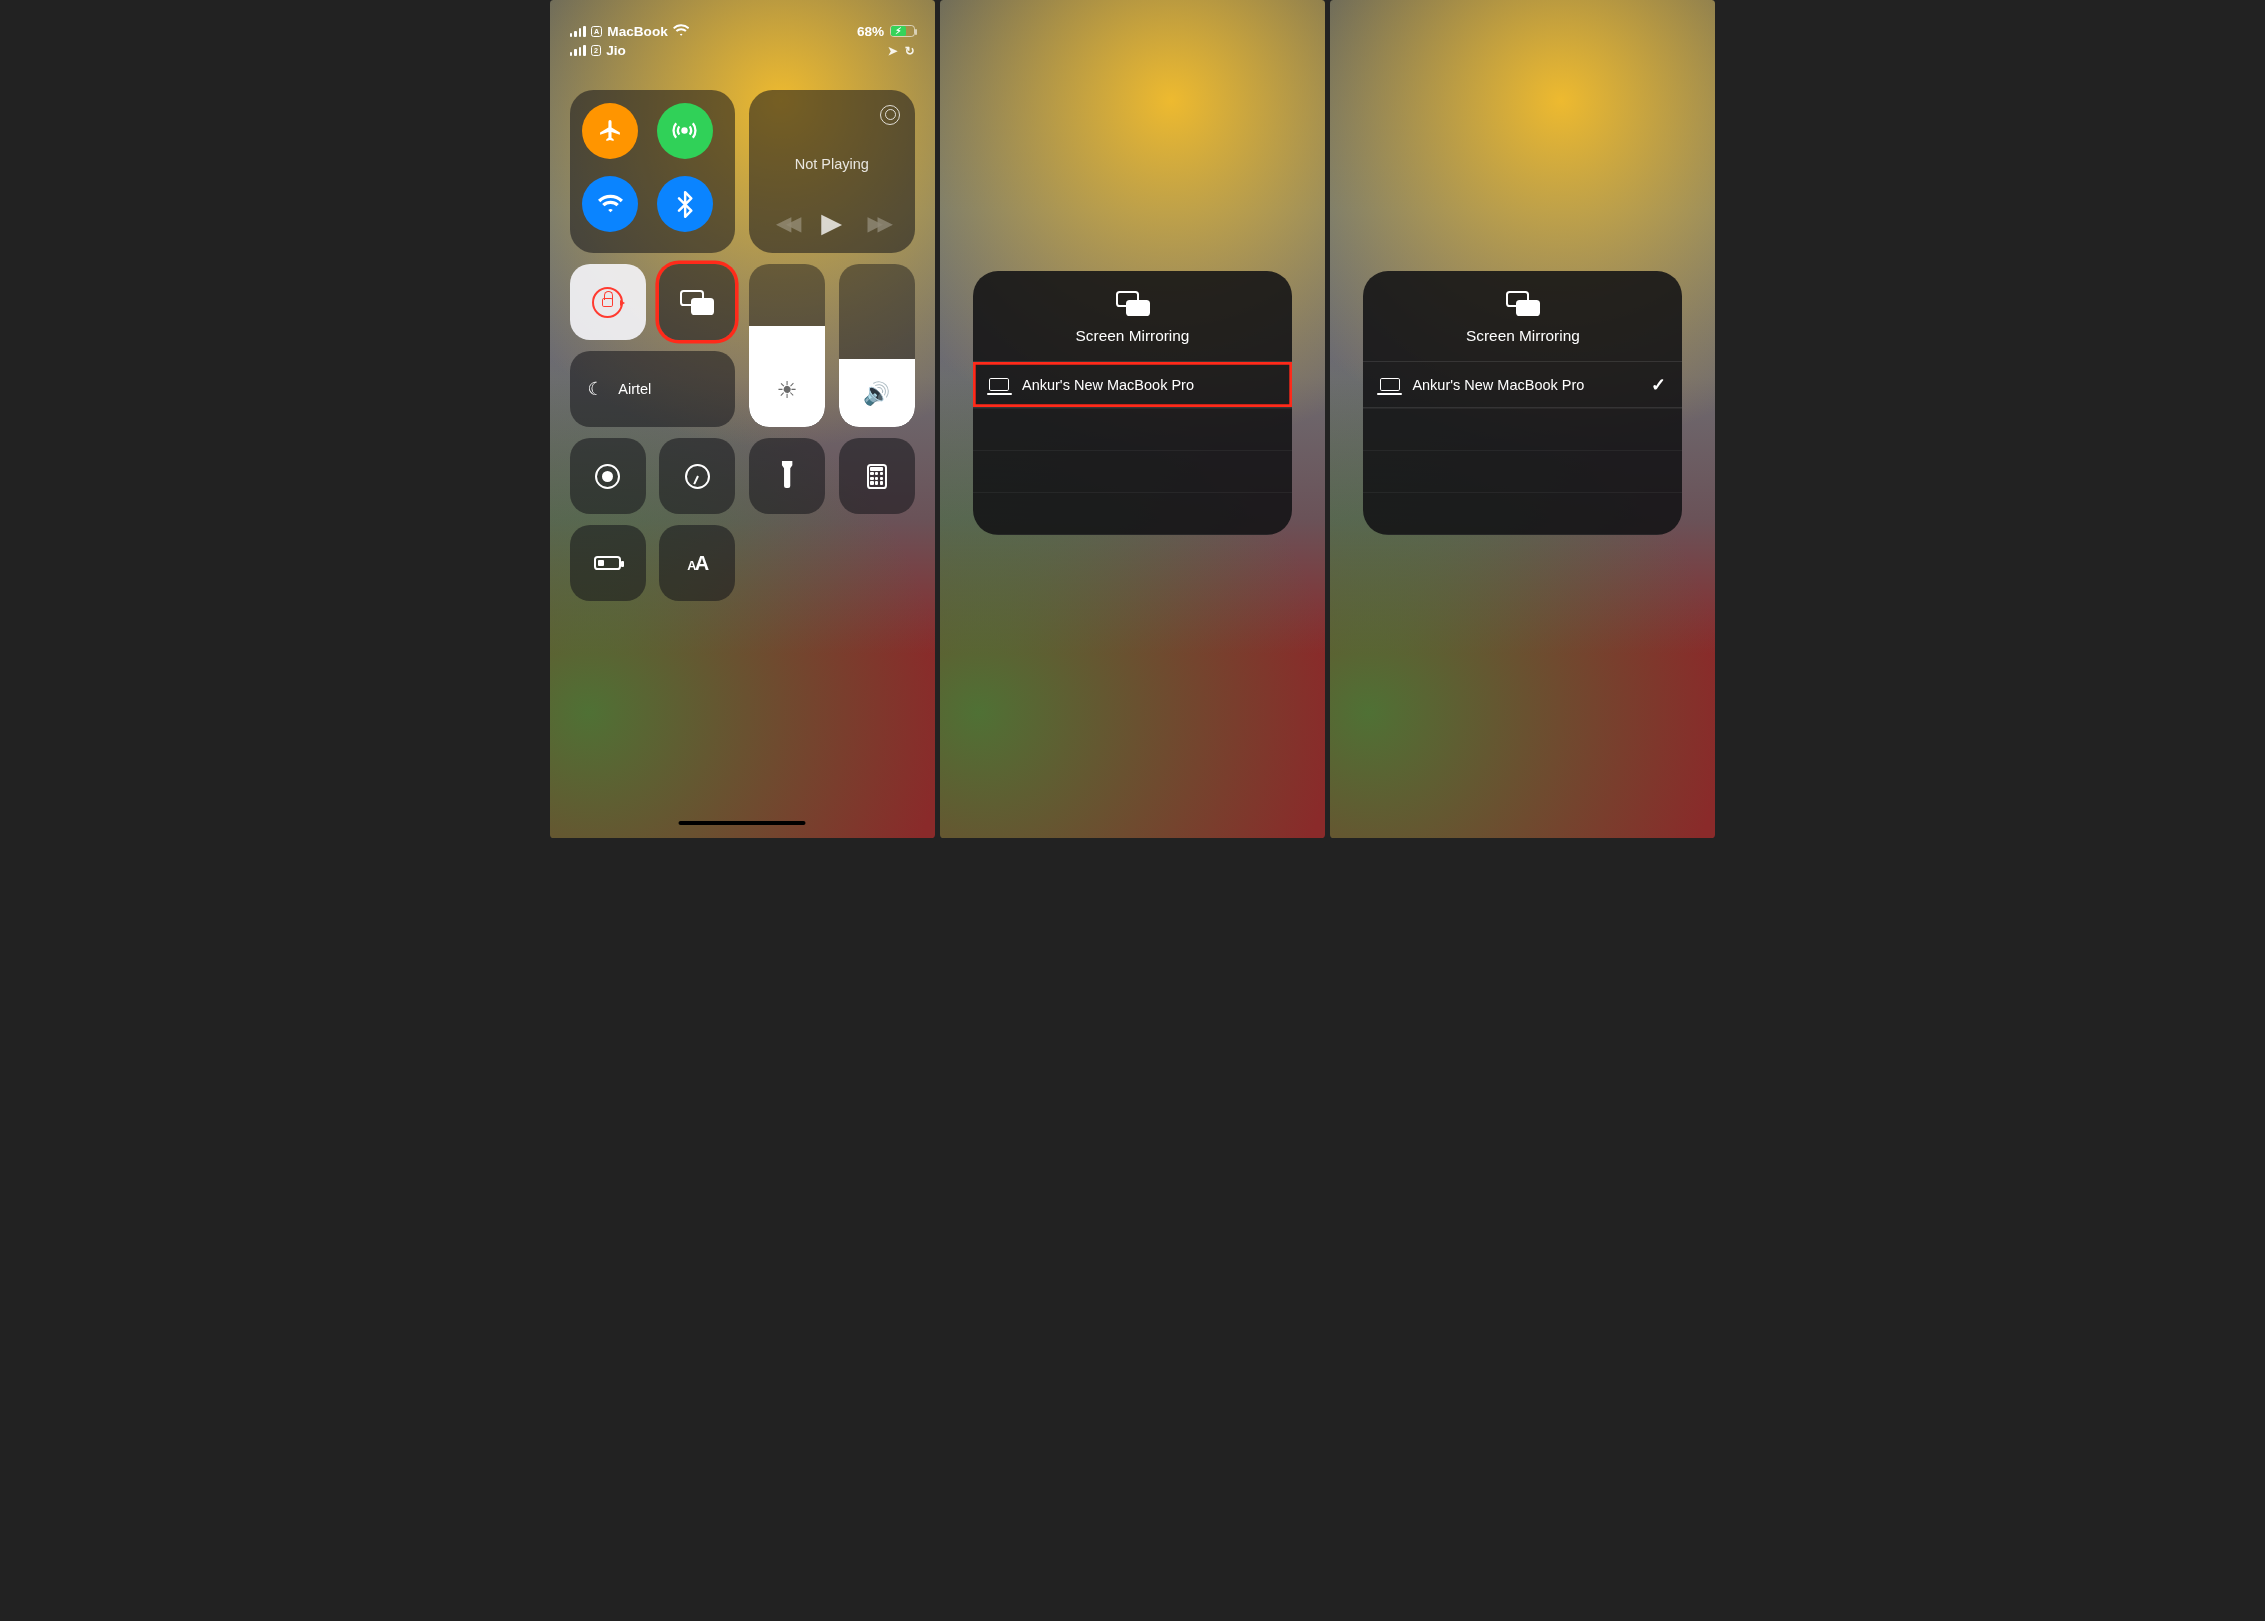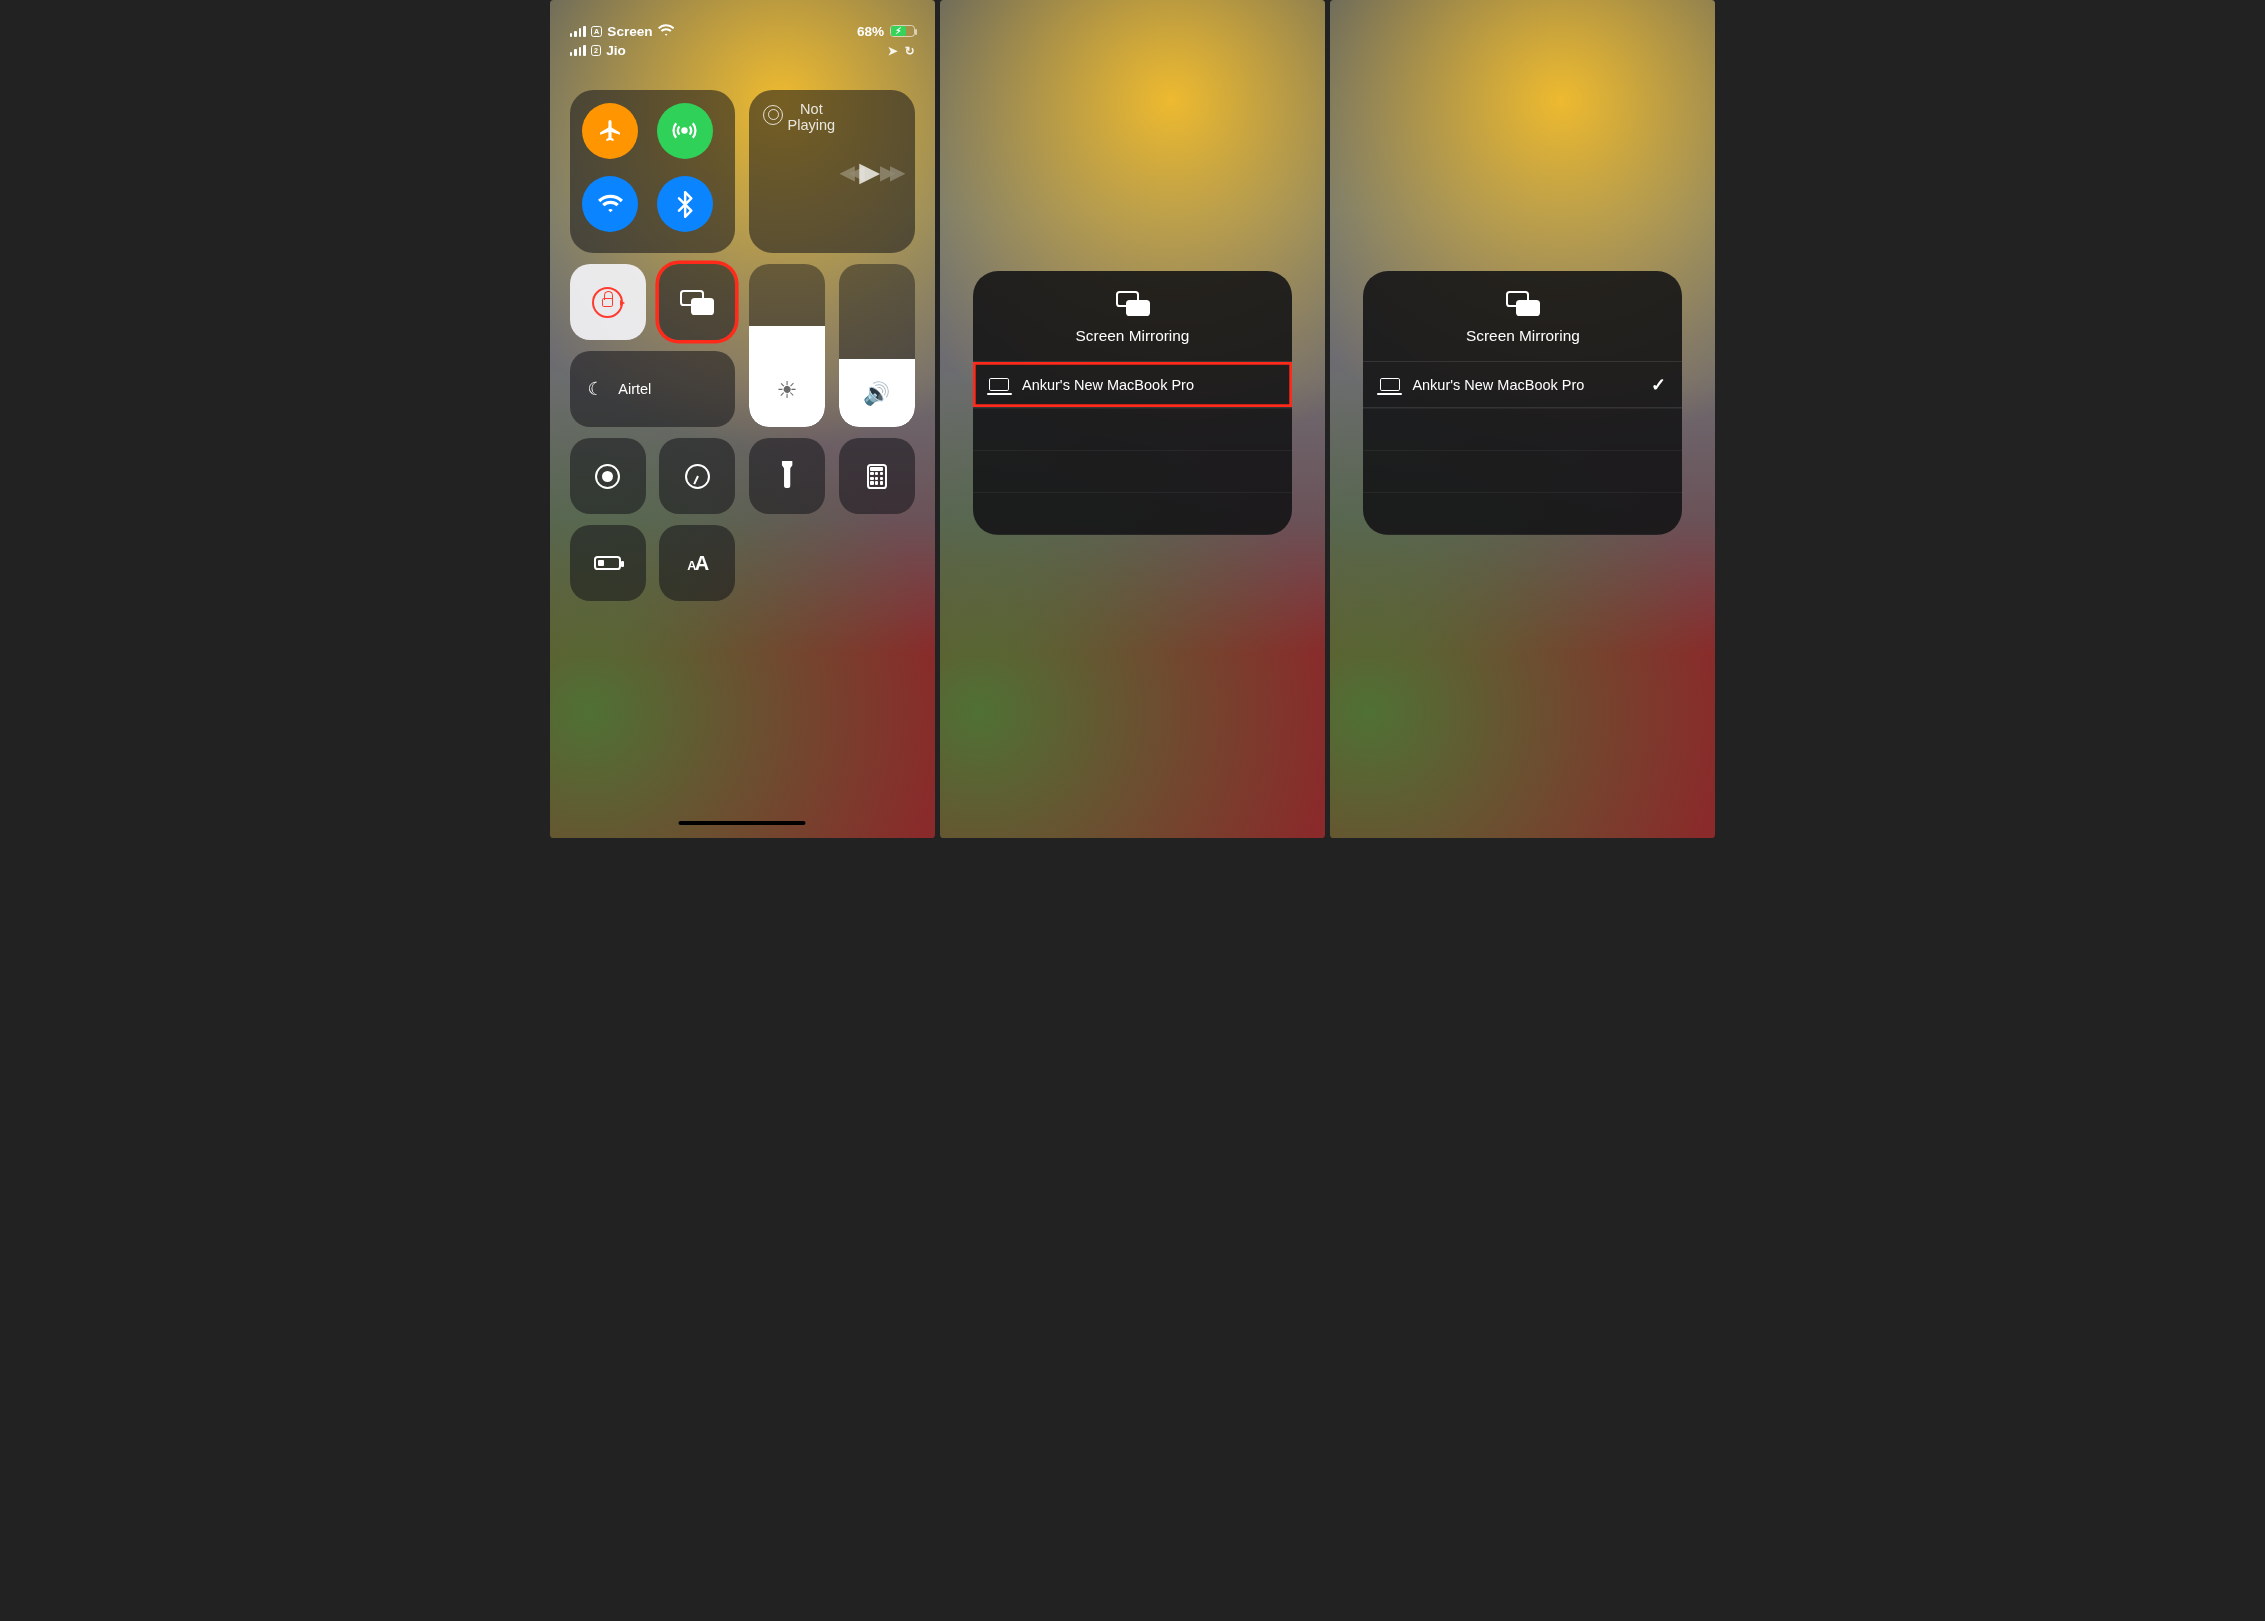--- a/index.html
+++ b/index.html
@@ -91,21 +91,21 @@
     font-size:23.5px; color:#fff;
   }
   .circ.orange { background:#ff9500; }
   .circ.green  { background:#30d158; }
   .circ.blue   { background:#0a84ff; }
   .media-group {
     grid-column: 3 / span 2; grid-row: 1 / span 2;
     background: rgba(20,20,25,0.55);
     border-radius:23.5px;
     padding:14.5px;
-    display:flex; flex-direction:row;
+    display:flex; flex-direction:column;
     justify-content:space-between;
     color:rgba(255,255,255,0.85);
   }
   .media-top { display:flex; justify-content:flex-end; }
   .airplay-ring { width:20px;height:20px;border:1.8px solid rgba(255,255,255,0.8);border-radius:50%; position:relative;}
   .airplay-ring::after{content:"";position:absolute;left:3.6px;top:3.6px;width:9px;height:9px;border:1.8px solid rgba(255,255,255,0.8);border-radius:50%;}
   .media-title { font-size:14.5px; text-align:center; margin-top:-3.6px;}
   .media-controls { display:flex; justify-content:space-around; align-items:center; font-size:20px; opacity:0.9;}
   .media-controls .play { font-size:27px; opacity:1;}
   .media-controls .rw, .media-controls .ff { opacity:0.35; letter-spacing:-5.4px; }
@@ -212,21 +212,21 @@
   <div class="status-bar">
     <div class="status-left">
       <div class="carrier-row">
         <span class="bars">
             <span></span>
             <span></span>
             <span></span>
             <span></span>
           </span>
         <span class="sim-box">A</span>
-        <span>Screen</span>
+        <span>MacBook</span>
         <span class="wifi-glyph">
           <svg width="16.3" height="12.7" viewBox="0 0 24 18">
               <path d="M12 17 l-2 -2 a3 3 0 0 1 4 0 z M4 9 a12 12 0 0 1 16 0 l-2 2 a9 9 0 0 0 -12 0 z M0 5 a17 17 0 0 1 24 0 l-2 2 a14 14 0 0 0 -20 0 z" fill="#fff"></path>
             </svg>
         </span>
       </div>
       <div class="carrier-row">
         <span class="bars">
             <span></span>
             <span></span>

